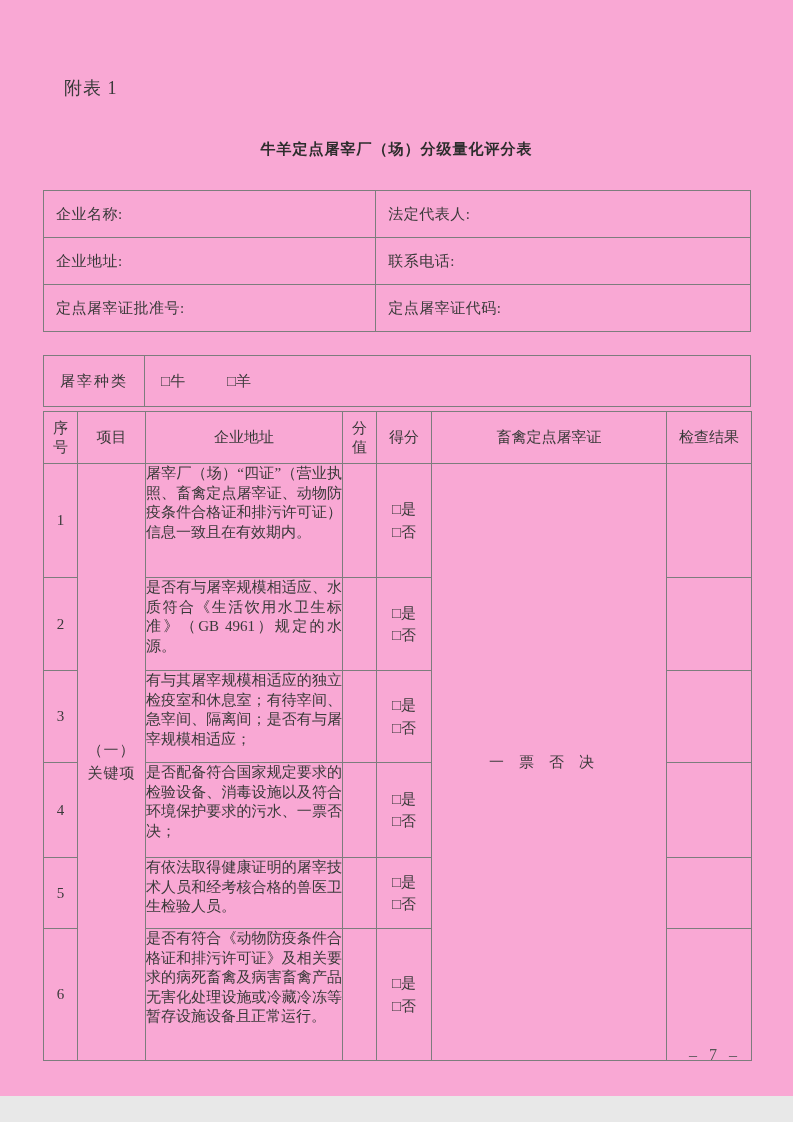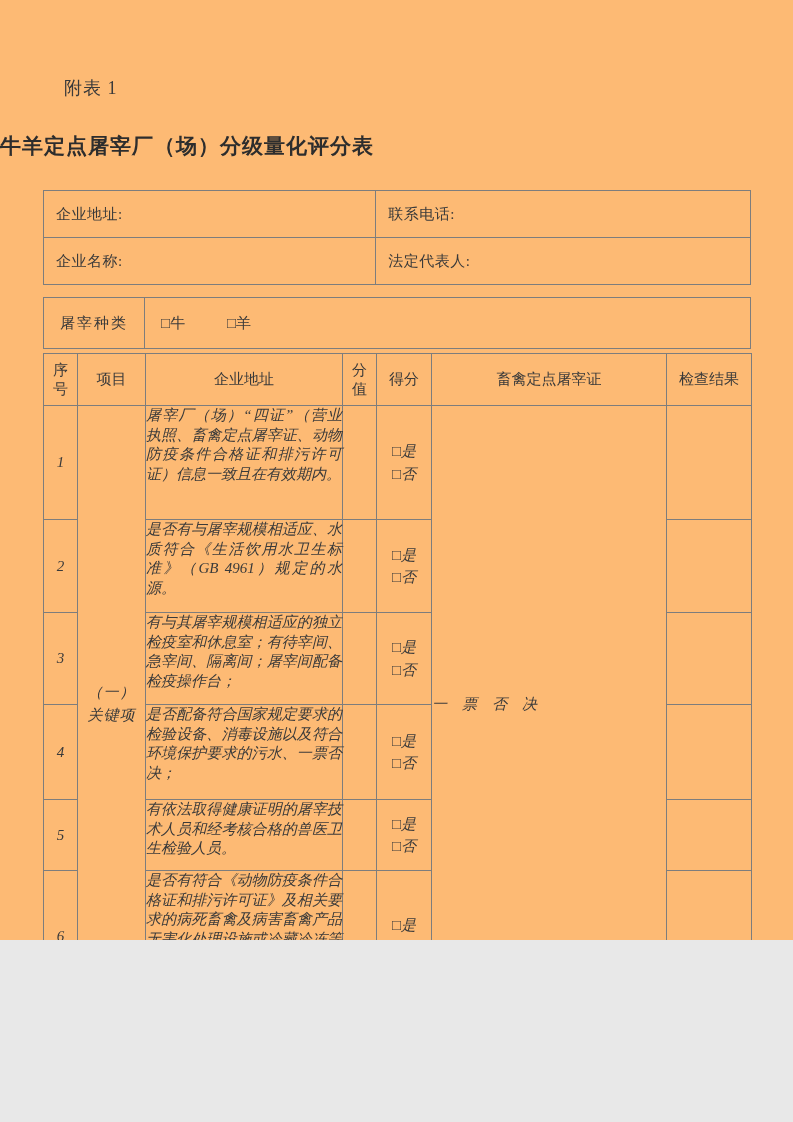--- a/index.html
+++ b/index.html
@@ -1,40 +1,40 @@
 <!DOCTYPE html>
 <html><head>
 <meta charset="utf-8">
 <style>
   * { margin: 0; padding: 0; box-sizing: border-box; }
   html, body { background: #e8e8e8; }
   .page {
     position: relative;
     width: 793px;
-    height: 940px;
+    height: 1096px;
     margin: 0 auto;
-    background: #fdba74;
+    background: #f9a8d4;
     color: #3a3a3a;
     font-family: "Liberation Serif", "DejaVu Serif", serif;
     overflow: hidden;
   }
   .appendix {
     position: absolute;
     left: 64px;
     top: 76px;
     font-size: 18px;
     letter-spacing: 1px;
   }
   .doc-title {
     position: absolute;
     left: 0;
     right: 0;
-    top: 132px;
-    text-align: left;
-    font-size: 21px;
+    top: 140px;
+    text-align: center;
+    font-size: 15px;
     font-weight: bold;
     color: #2d2d2d;
     letter-spacing: 1px;
   }
   .table-zone {
     position: absolute;
     left: 43px;
     top: 190px;
     width: 708px;
   }
@@ -50,34 +50,34 @@
     font-size: 15px;
     vertical-align: middle;
   }
   
   .info-table td {
     height: 47px;
     padding-left: 12px;
     letter-spacing: 0.5px;
   }
   
-  .species-table { margin-top: 12px; }
+  .species-table { margin-top: 23px; }
   .species-table td { height: 51px; }
   .species-label-cell { text-align: center; letter-spacing: 2px; }
   .species-options-cell { padding-left: 16px; }
   .species-options-cell span { margin-right: 38px; }
   
   .main-table { margin-top: 4px; }
   .main-table th {
     height: 52px;
     text-align: center;
     line-height: 1.25;
     padding: 2px;
   }
-  .main-table td { padding: 0; font-style: italic; }
+  .main-table td { padding: 0; }
   .cell-no { text-align: center; }
   .cell-item {
     text-align: center;
     white-space: pre-line;
     line-height: 1.55;
     letter-spacing: 1px;
   }
   .cell-req {
     vertical-align: top;
     padding: 8px 9px 6px 10px;
@@ -85,21 +85,21 @@
     text-align: justify;
     text-justify: inter-ideograph;
   }
   .cell-score { text-align: center; }
   .cell-score .opts {
     display: inline-block;
     text-align: left;
     line-height: 1.5;
   }
   .cell-method {
-    text-align: left;
+    text-align: center;
     letter-spacing: 15px;
     padding-left: 15px; 
   }
   .r1 { height: 114px; }
   .r2 { height: 93px; }
   .r3 { height: 92px; }
   .r4 { height: 95px; }
   .r5 { height: 71px; }
   .r6 { height: 132px; }
   .page-number {
@@ -122,26 +122,30 @@
 
   <div class="table-zone">
 
     <table class="info-table">
       <colgroup>
           <col style="width:47%">
           <col style="width:53%">
         </colgroup>
       <tbody>
           <tr>
+        <td>企业名称:</td>
+        <td>法定代表人:</td>
+      </tr>
+      <tr>
         <td>企业地址:</td>
         <td>联系电话:</td>
       </tr>
       <tr>
-        <td>企业名称:</td>
-        <td>法定代表人:</td>
+        <td>定点屠宰证批准号:</td>
+        <td>定点屠宰证代码:</td>
       </tr>
     </tbody>
       </table>
 
     <table class="species-table">
       <colgroup>
           <col style="width:14.3%">
           <col style="width:85.7%">
         </colgroup>
       <tbody>
@@ -195,21 +199,21 @@
           <td class="cell-req">是否有与屠宰规模相适应、水质符合《生活饮用水卫生标准》（GB 4961）规定的水源。</td>
           <td class="cell-points"></td>
           <td class="cell-score">
             <span class="opts"><span>□是</span><br>
             <span>□否</span></span>
           </td>
           <td></td>
         </tr>
         <tr class="r3">
           <td class="cell-no">3</td>
-          <td class="cell-req">有与其屠宰规模相适应的独立检疫室和休息室；有待宰间、急宰间、隔离间；屠宰间配备检疫操作台；</td>
+          <td class="cell-req">有与其屠宰规模相适应的独立检疫室和休息室；有待宰间、急宰间、隔离间；是否有与屠宰规模相适应；</td>
           <td class="cell-points"></td>
           <td class="cell-score">
             <span class="opts"><span>□是</span><br>
             <span>□否</span></span>
           </td>
           <td></td>
         </tr>
         <tr class="r4">
           <td class="cell-no">4</td>
           <td class="cell-req">是否配备符合国家规定要求的检验设备、消毒设施以及符合环境保护要求的污水、一票否决；</td>

